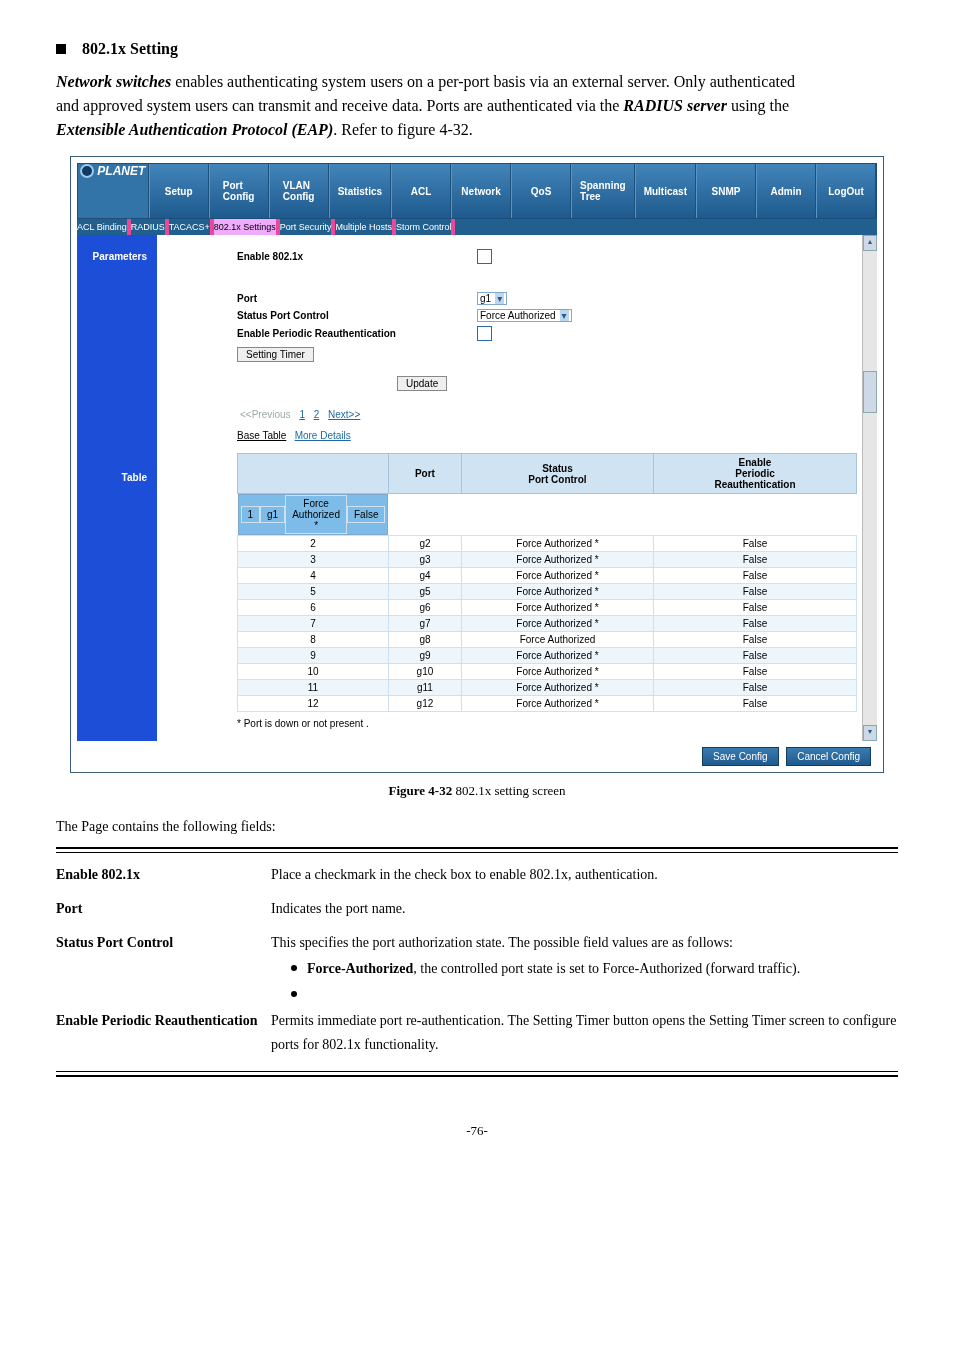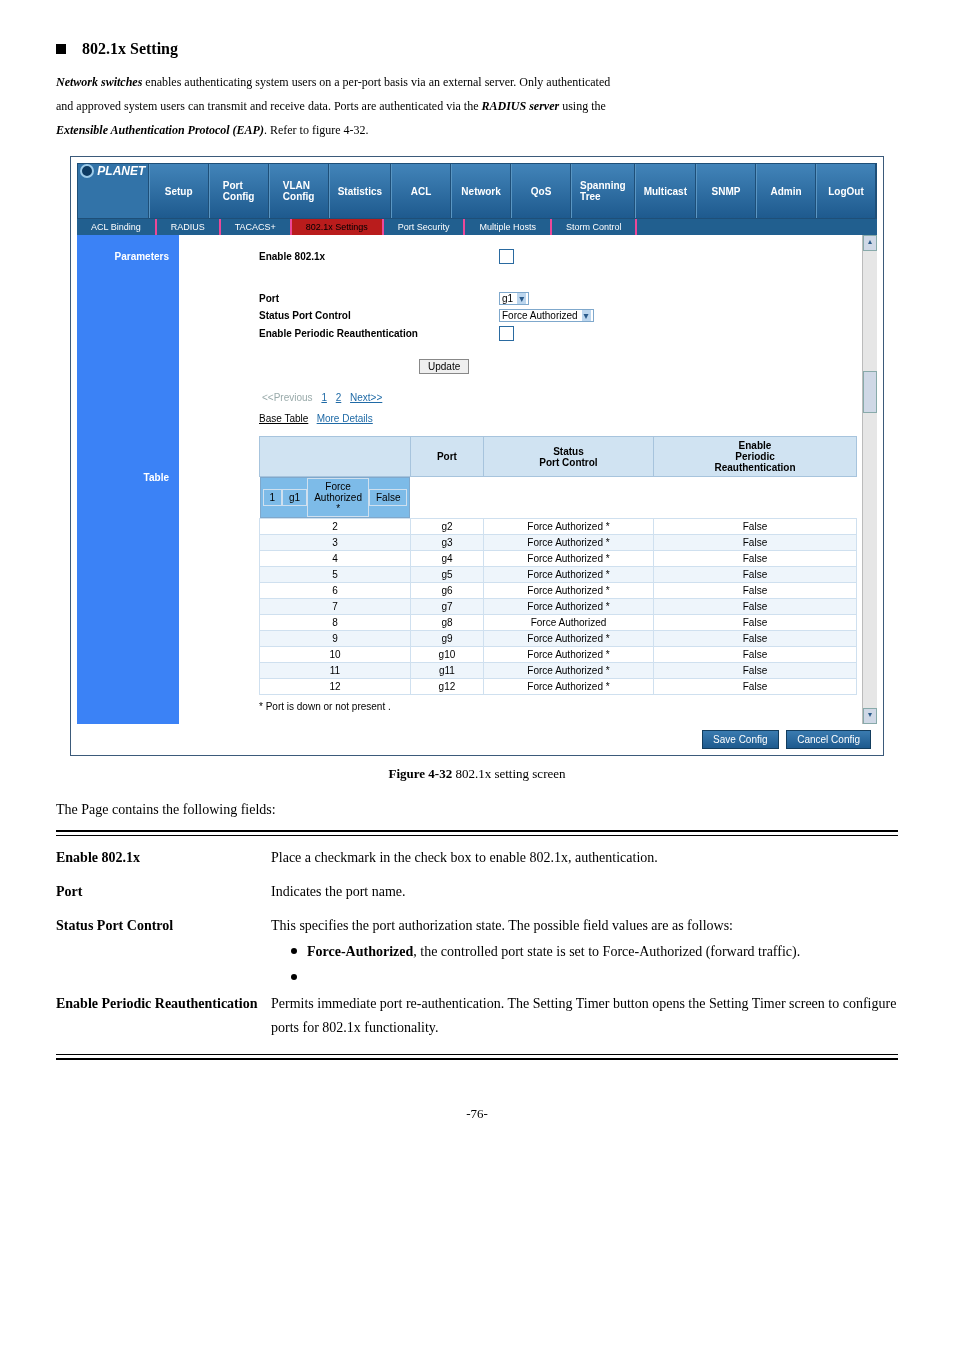--- a/index.html
+++ b/index.html
@@ -14,21 +14,21 @@
   }
   .sect-bullet {
     display:flex;
     align-items:center;
     margin-bottom:12px;
   }
   .sect-bullet span.sq {
     display:inline-block;
     width:10px; height:10px; background:#000; margin-right:16px;
   }
-  .bodytxt { font-family:"Times New Roman", serif; font-size:12px; line-height:24px; }
+  .bodytxt { font-family:"Times New Roman", serif; font-size:16px; line-height:24px; }
   .bodytxt .bold { font-style:italic; font-weight:bold; }
   .shot {
     border:1px solid #3b5a7a;
     margin:14px auto 10px auto;
     width:800px;
     position:relative;
     background:#fff;
     padding:6px;
   }
   .nav {
@@ -58,29 +58,29 @@
     font-weight:bold;
     cursor:pointer;
   }
   .subnav {
     display:flex;
     background:#215f8f;
     color:#fff;
     font-size:9px;
   }
   .subnav .sn {
-    padding:3px 14px;
-    border-right:2px solid #ec4899;
+    padding:3px 0;
+    border-right:4px solid #ec4899;
     cursor:pointer;
   }
-  .subnav .sn.active { background:#b91c1c; color:#000; }
+  .subnav .sn.active { background:#f0abfc; color:#000; }
   .pane { display:flex; }
   .left {
-    width:102px;
-    background:#3b82f6;
+    width:80px;
+    background:#1d4ed8;
     color:#fff;
     font-size:10px; font-weight:bold;
     padding-top:10px;
   }
   .left .lrow { padding:6px 10px 60px 10px; text-align:right; }
   .right {
     flex:1;
     background:#fff;
     padding:10px 20px 12px 80px;
     position:relative;
@@ -194,20 +194,23 @@
             <span class="dd">▾</span>
         </span>
       </div>
       <div class="paramrow">
         <div class="lbl">Enable Periodic Reauthentication</div>
         <span class="cb"></span>
       </div>
       <div class="paramrow">
         <div class="lbl"></div>
       </div>
+      <div style="margin-left:0; margin-top:-2px;">
+        <span class="btn">Setting Timer</span>
+      </div>
       <div style="text-align:left; margin:14px 0 18px 160px;">
         <span class="btn">Update</span>
       </div>
 
       <div class="pager">
         <a class="dim">&lt;&lt;Previous</a>
         <a>1</a>
         <a>2</a>
         <a>Next&gt;&gt;</a>
       </div>

